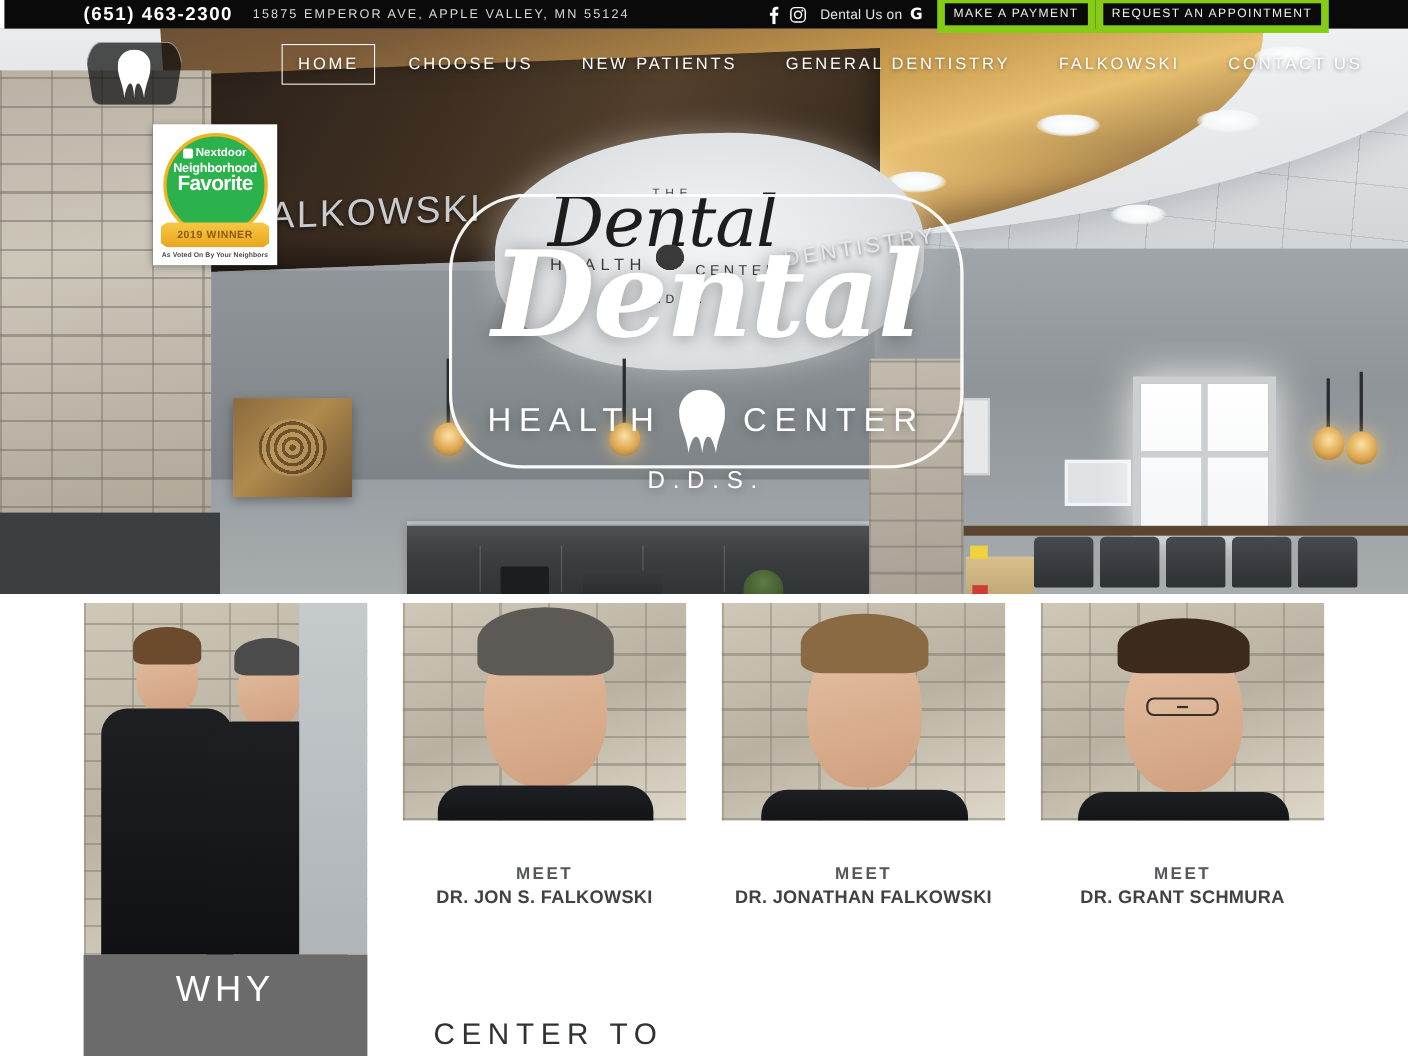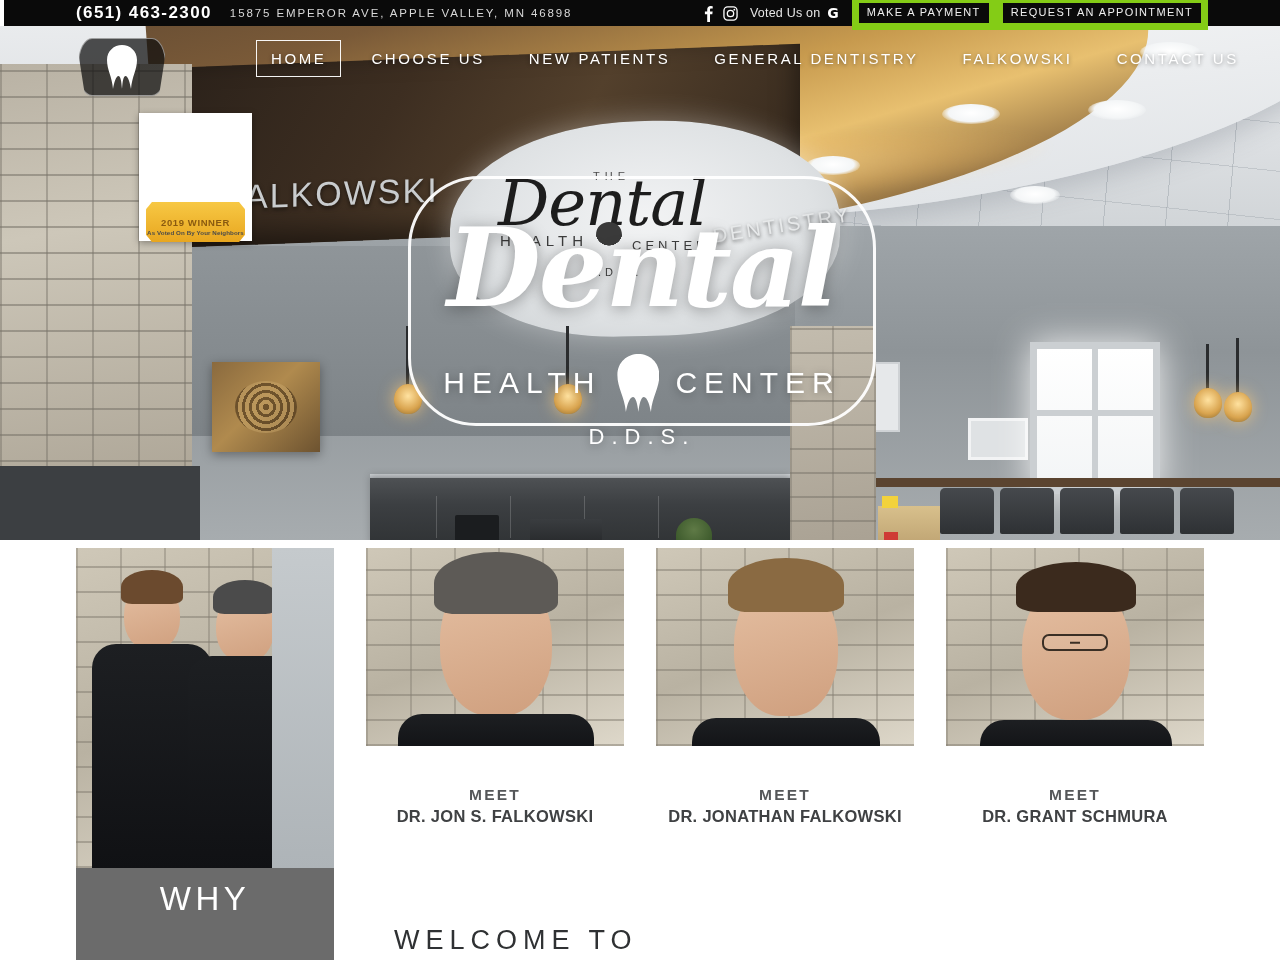--- a/index.html
+++ b/index.html
@@ -284,21 +284,21 @@
     width:95px; height:95px; border-radius:50%;
     background:#2bb24c; border:3px solid #f0b323;
     display:flex; flex-direction:column; align-items:center; justify-content:flex-start;
     padding-top:9px;
   }
   .nd-brand { display:flex; align-items:center; gap:2px; color:#fff; font-size:10.5px; font-weight:bold; }
   .nd-brand .nd-logo { width:9px; height:9px; background:#fff; border-radius:2px 2px 1px 1px; }
   .nd-nb { color:#fff; font-size:11.5px; font-weight:bold; margin-top:2px; letter-spacing:-.2px; }
   .nd-fav { color:#fff; font-size:19px; font-weight:bold; letter-spacing:-.7px; line-height:1; margin-top:-1px;}
   .nd-ribbon {
-    position:absolute; left:2px; right:2px; top:84px; height:40px;
+    position:absolute; left:2px; right:2px; top:84px; height:23px;
     background:linear-gradient(180deg,#f7c844,#e8a61f);
     display:flex; align-items:center; justify-content:center;
     color:#8a5a10; font-size:9.5px; font-weight:bold; letter-spacing:.6px;
     clip-path:polygon(0 18%, 6% 0, 94% 0, 100% 18%, 100% 82%, 94% 100%, 6% 100%, 0 82%);
   }
   .nd-foot {
     position:absolute; left:0; right:0; bottom:0;
     text-align:center; color:#4a4a4a; font-size:6.2px; font-weight:bold; letter-spacing:.1px;
   }
 
@@ -479,42 +479,50 @@
       <span class="hl-word">HEALTH</span>
       <span class="hl-tooth"></span>
       <span class="hl-word">CENTER</span>
     </div>
     <div class="hl-dds">D.D.S.</div>
   </div>
 </div>
 
 <div class="nd-badge">
   <div class="nd-inner">
+    <div class="nd-circle">
+      <div class="nd-brand">
+        <span class="nd-logo"></span>
+        <span>Nextdoor</span>
+      </div>
+      <div class="nd-nb">Neighborhood</div>
+      <div class="nd-fav">Favorite</div>
+    </div>
     <div class="nd-ribbon">2019 WINNER</div>
     <div class="nd-foot">As Voted On By Your Neighbors</div>
   </div>
 </div>
 
 <div class="topbar">
   <a class="tb-phone">(651) 463-2300</a>
-  <span class="tb-addr">15875 EMPEROR AVE, APPLE VALLEY, MN 46898</span>
+  <span class="tb-addr">15875 EMPEROR AVE, APPLE VALLEY, MN 55124</span>
   <div class="tb-right">
     <span class="tb-ic">
       <svg width="9" height="17" viewBox="0 0 9 17">
           <path fill="currentColor" d="M6 17V9.3h2.3l.35-2.7H6V4.9c0-.78.22-1.3 1.33-1.3H8.7V1.2A19 19 0 0 0 6.63 1.1C4.6 1.1 3.2 2.35 3.2 4.64V6.6H.9v2.7h2.3V17z"></path>
         </svg>
     </span>
     <span class="tb-ic">
       <svg width="15" height="15" viewBox="0 0 16 16">
           <rect x="1" y="1" width="14" height="14" rx="4" fill="none" stroke="currentColor" stroke-width="1.4"></rect>
           <circle cx="8" cy="8" r="3.4" fill="none" stroke="currentColor" stroke-width="1.4"></circle>
           <circle cx="12.1" cy="3.9" r="1" fill="currentColor"></circle>
         </svg>
     </span>
-    <span class="tb-review">Voted Us on</span>
+    <span class="tb-review">Dental Us on</span>
     <span class="tb-g">G</span>
     <button class="tb-btn">MAKE A PAYMENT</button>
     <button class="tb-btn">REQUEST AN APPOINTMENT</button>
   </div>
 </div>
 
 <div class="mainnav">
   <a class="logo-badge">
     <span class="logo-tooth"></span>
   </a>
@@ -582,13 +590,13 @@
       <span class="c-meet">MEET</span>
       <span class="c-name">DR. GRANT SCHMURA</span>
     </div>
   </div>
 </div>
 
 <div class="whybox">
   <div class="why-1">WHY</div>
 </div>
 
-<div class="welcome">WELCOME TO</div>
+<div class="welcome">CENTER TO</div>
 
 </body></html>

